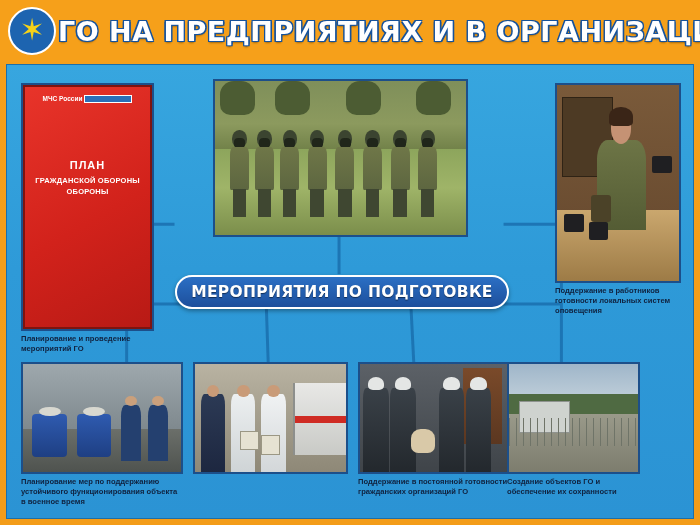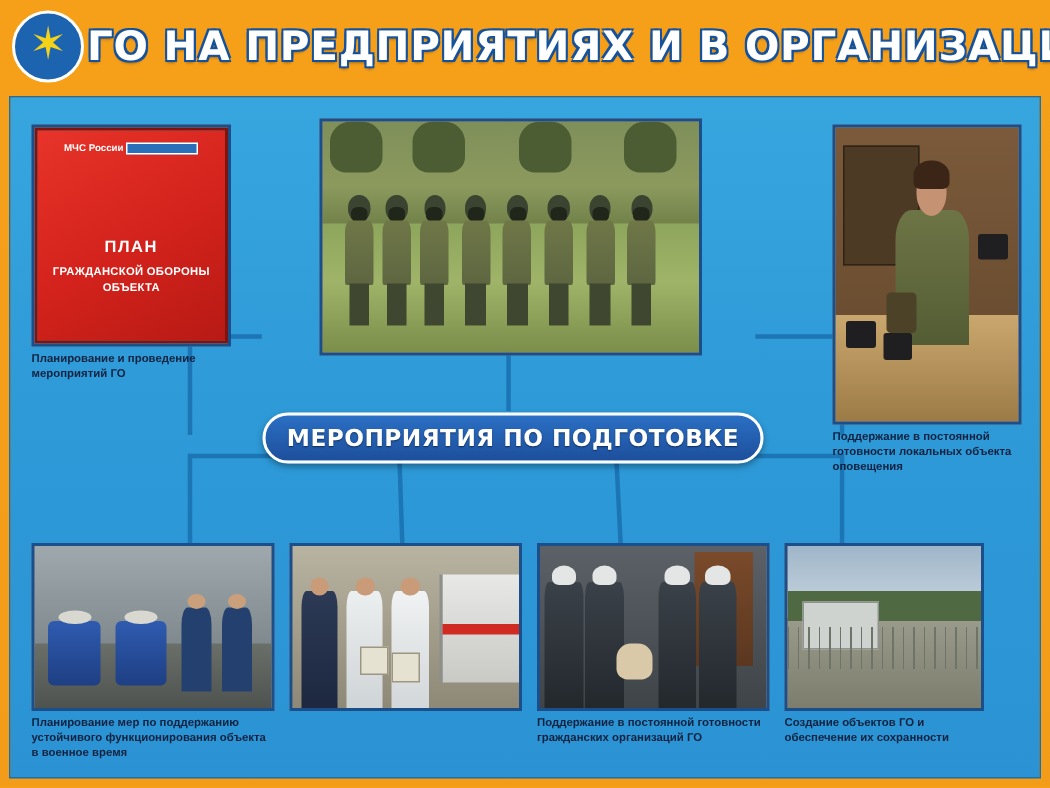--- a/index.html
+++ b/index.html
@@ -273,29 +273,29 @@
         <path d="M333,152 L333,210"></path>
         <path d="M498,160 L556,160 L556,226"></path>
         <path d="M200,240 L120,240 L120,300"></path>
         <path d="M260,240 L262,300"></path>
         <path d="M405,240 L408,300"></path>
         <path d="M470,240 L556,240 L556,300"></path>
       </g>
     </svg>
 
     <div class="card" style="left:14px; top:18px; width:133px;">
-      <div class="photo" style="height:148px;">
+      <div class="photo" style="height:248px;">
         <div class="plan-doc">
           <div class="mchs">
             <span>МЧС России</span><span class="bar"></span>
           </div>
           <div class="plan-title">
             <div class="l1">ПЛАН</div>
             <div class="l2">ГРАЖДАНСКОЙ ОБОРОНЫ</div>
-            <div class="l2">ОБЪЕКТА</div>
+            <div class="l2">ОБОРОНЫ</div>
           </div>
         </div>
       </div>
       <div class="cap">Планирование и проведение мероприятий ГО</div>
     </div>
 
     <div class="card" style="left:206px; top:14px; width:255px;">
       <div class="photo ph-troops" style="height:158px;">
         <div class="grass-far"></div>
         <div class="grass-near"></div>
@@ -361,21 +361,21 @@
         <div class="panel"></div>
         <div class="desk"></div>
         <div class="person-body"></div>
         <div class="person-head"></div>
         <div class="person-hair"></div>
         <div class="bag"></div>
         <div class="phone" style="left:6%; top:66%;"></div>
         <div class="phone" style="left:26%; top:70%;"></div>
         <div class="phone" style="left:78%; top:36%;"></div>
       </div>
-      <div class="cap">Поддержание в постоянной готовности локальных объекта оповещения</div>
+      <div class="cap">Поддержание в работников готовности локальных систем оповещения</div>
     </div>
 
     <div class="banner">
       <span>МЕРОПРИЯТИЯ ПО ПОДГОТОВКЕ</span>
     </div>
 
     <div class="card" style="left:14px; top:297px; width:162px;">
       <div class="photo ph-pump" style="height:112px;">
         <div class="wall"></div>
         <div class="floor"></div>
@@ -428,21 +428,21 @@
             <div class="helm"></div>
           </div>
         <div class="r" style="left:70%;">
             <div class="helm"></div>
           </div>
         <div class="dog"></div>
       </div>
       <div class="cap">Поддержание в постоянной готовности гражданских организаций ГО</div>
     </div>
 
-    <div class="card" style="left:516px; top:297px; width:133px;">
+    <div class="card" style="left:500px; top:297px; width:133px;">
       <div class="photo ph-site" style="height:112px;">
         <div class="sky2"></div>
         <div class="trees"></div>
         <div class="ground"></div>
         <div class="bld"></div>
         <div class="fence"></div>
       </div>
       <div class="cap">Создание объектов ГО и обеспечение их сохранности</div>
     </div>
 

